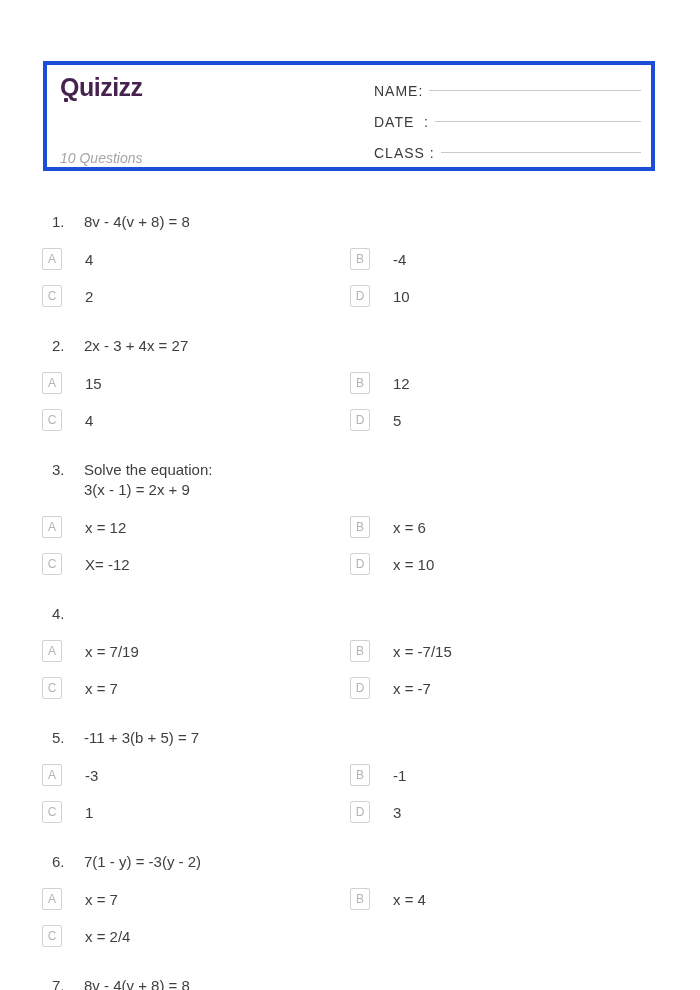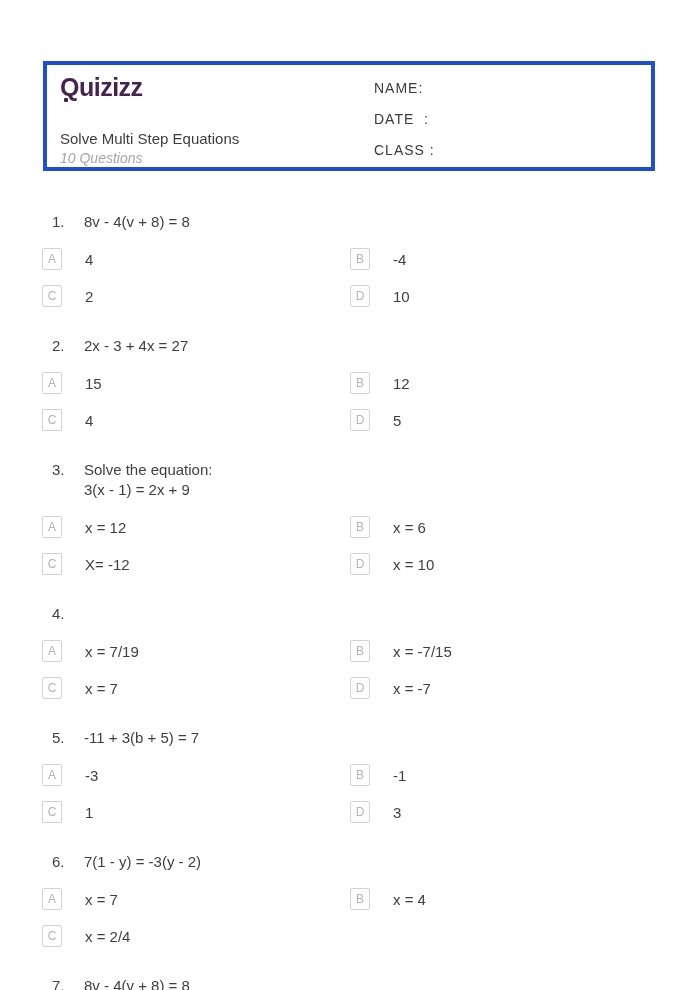--- a/index.html
+++ b/index.html
@@ -9,21 +9,21 @@
   
   .header-box{position:absolute;left:43px;top:41px;width:612px;height:110px;
     border:4px solid #1d4ed8;box-sizing:border-box;background:#ffffff;margin-top:20px;}
   .logo{position:absolute;left:13px;top:8px;font-size:25px;font-weight:700;
     color:#46234f;letter-spacing:-0.5px;}
   .logo-dot{position:absolute;left:17px;top:33px;width:4px;height:4px;
     background:#46234f;border-radius:1px;}
   .hdr-title{position:absolute;left:13px;top:65px;font-size:15px;color:#3d3d3d;}
   .hdr-sub{position:absolute;left:13px;top:85px;font-size:14px;color:#a6a6a6;font-style:italic;}
   .fields{position:absolute;left:327px;top:15px;right:10px;}
-  .field{display:flex;align-items:flex-start;height:21px;margin-bottom:10px;flex-direction:column;}
+  .field{display:flex;align-items:center;height:21px;margin-bottom:10px;}
   .field-label{font-size:14px;color:#3a3a3a;letter-spacing:1px;white-space:pre;}
   .field-line{flex:1;border-bottom:1px solid #c9c9c9;margin-left:6px;margin-bottom:2px;height:1px;}
 
   
   .questions{position:absolute;left:0;top:212px;width:700px;}
   .question{margin-top:29px;}
   .question:first-child{margin-top:0;}
   .q-title{display:flex;padding-left:52px;font-size:15px;line-height:20px;color:#3f3f3f;}
   .q-num{flex:0 0 32px;width:32px;}
   .q-text{white-space:pre-wrap;}
@@ -36,21 +36,20 @@
   .opt-label{margin-left:23px;font-size:15px;color:#3f3f3f;white-space:pre;}
 </style>
 </head>
 <body>
 
 <div class="page">
 
   <div class="header-box">
     <div class="logo">Quizizz</div>
     <div class="logo-dot"></div>
-    <div class="hdr-title">Solve Multi Step Equations</div>
     <div class="hdr-sub">10 Questions</div>
 
     <div class="fields">
       <div class="field">
         <span class="field-label">NAME:</span>
         <span class="field-line"></span>
       </div>
       <div class="field">
         <span class="field-label">DATE  :</span>
         <span class="field-line"></span>

